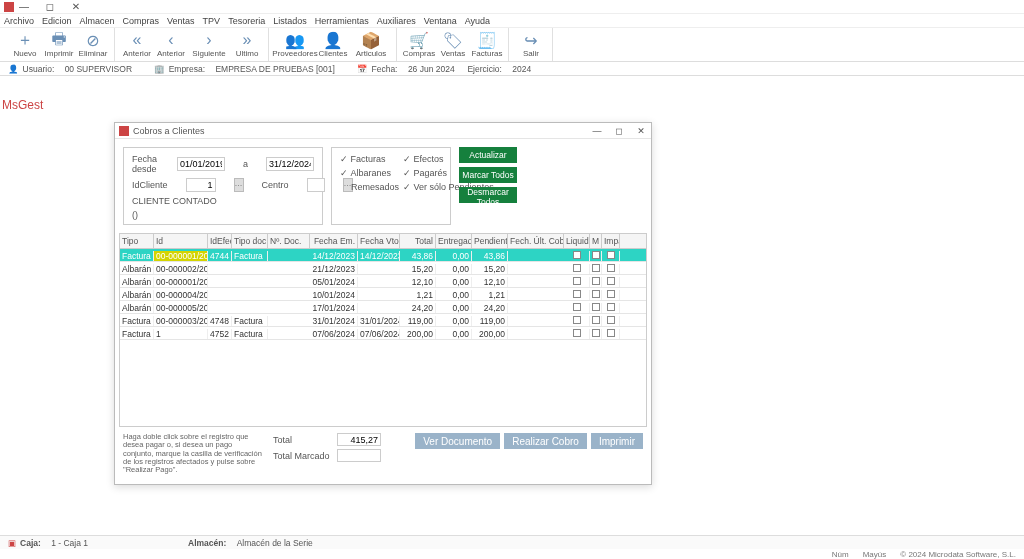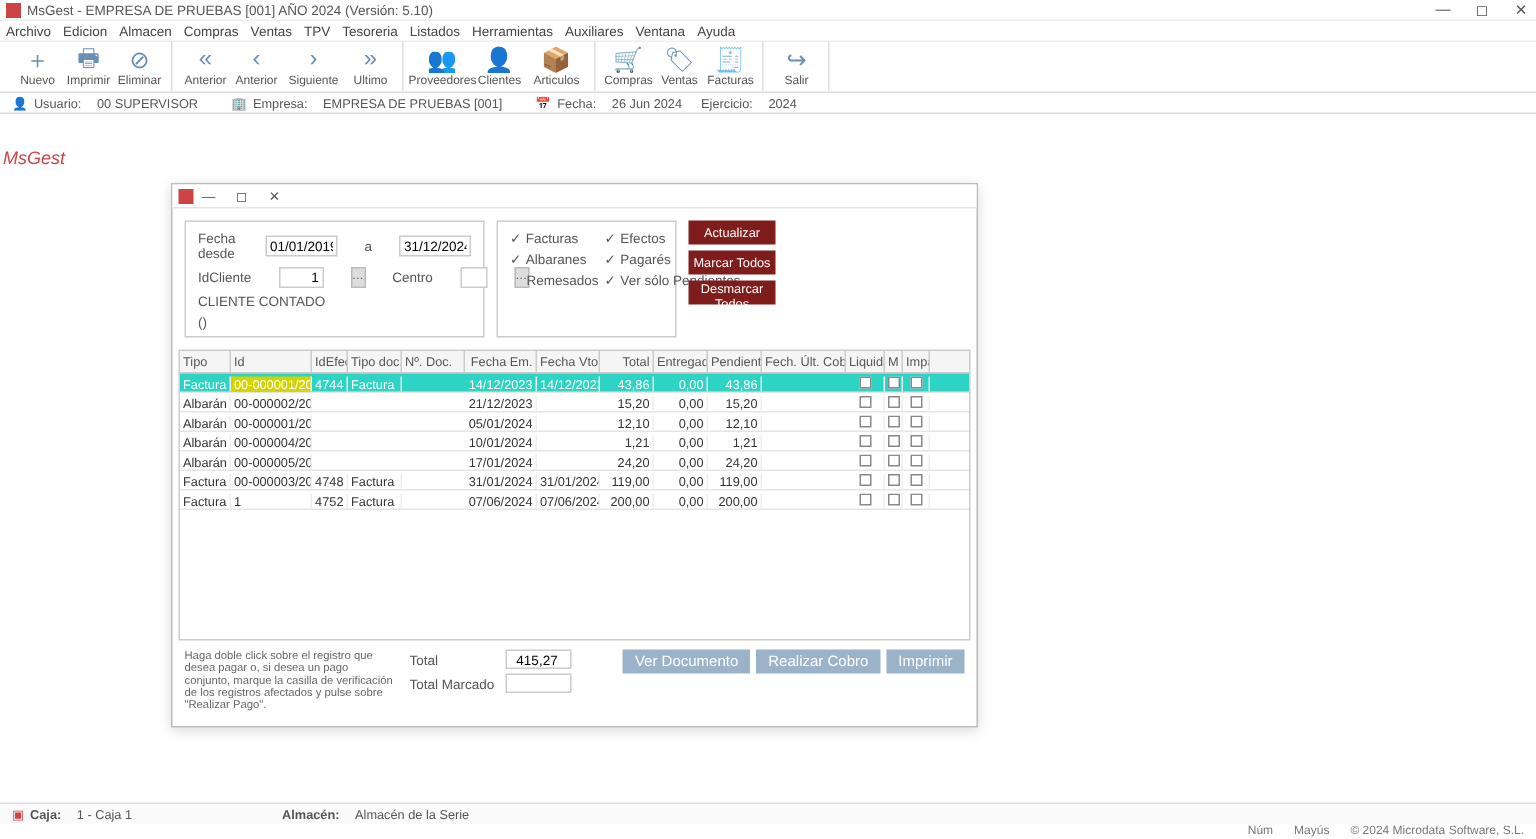--- a/index.html
+++ b/index.html
@@ -22,21 +22,21 @@
 .tool-btn { display: flex; flex-direction: column; align-items: center; justify-content: center; width: 34px; height: 100%; cursor: pointer; font-size: 8px; color: #555; }
 .tool-btn .icon { width: 18px; height: 18px; display: flex; align-items: center; justify-content: center; color: #6a8fb5; font-size: 16px;}
 .tool-btn.wide { width: 42px; }
 
 
 .infobar { height: 14px; display: flex; align-items: center; padding: 0 8px; gap: 22px; font-size: 8.5px; color: #555; border-bottom: 1px solid #ddd; }
 .infobar .seg { display: flex; align-items: center; gap: 4px; }
 .infobar .ico { color: #888; }
 
 
-.watermark { position: absolute; left: 2px; top: 98px; font-size: 12px; color: #c44; font-style: italic; }
+.watermark { position: absolute; left: 2px; top: 98px; font-size: 12px; color: #c44; }
 
 
 .modal { position: absolute; left: 114px; top: 122px; width: 538px; background: #fff; border: 1px solid #bbb; box-shadow: 0 2px 8px rgba(0,0,0,0.15); }
 .modal-title { height: 16px; background: #fff; display: flex; align-items: center; padding: 0 4px; border-bottom: 1px solid #e5e5e5; }
 .modal-title .m-icon { width: 10px; height: 10px; background: #c44; margin-right: 4px; }
 .modal-title .m-text { flex: 1; font-size: 9px; color: #555; }
 .modal-title .m-btns { display: flex; gap: 10px; }
 .modal-title .m-btn { width: 12px; text-align:center; font-size: 9px; color: #555; cursor: pointer; }
 
 .modal-top { display: flex; padding: 8px; gap: 8px; }
@@ -45,56 +45,55 @@
 .filters .row label { width: 56px; }
 .filters input[type=text] { border: 1px solid #ccc; height: 14px; font-size: 9px; padding: 0 2px; }
 .filters .dots { width: 14px; height: 14px; background: #ddd; border: 1px solid #bbb; font-size: 8px; text-align: center; cursor: pointer; }
 .filters .cliente { margin-top: 4px; font-size: 9px; }
 
 .doc-types { border: 1px solid #ccc; padding: 6px 8px; width: 120px; font-size: 9px; color: #555; display: grid; grid-template-columns: 1fr 1fr; row-gap: 4px; column-gap: 4px; align-content: start; }
 .doc-types label { display: flex; align-items: center; gap: 3px; white-space: nowrap;}
 .doc-types label.full { grid-column: 2; }
 
 .update-btns { display: flex; flex-direction: column; gap: 4px; }
-.update-btns button { background: #7f1d1d; border: none; color: #fff; font-size: 8.5px; height: 16px; width: 58px; cursor: pointer; }
+.update-btns button { background: #15803d; border: none; color: #fff; font-size: 8.5px; height: 16px; width: 58px; cursor: pointer; }
 
 
 .grid { border: 1px solid #ccc; margin: 0 4px; }
 .grid-head { display: flex; background: #f5f5f5; border-bottom: 1px solid #ccc; font-size: 8.5px; color: #555; }
 .grid-head div { border-right: 1px solid #ccc; padding: 2px 2px; overflow: hidden; white-space: nowrap; }
 .grid-body .grid-row { display: flex; border-bottom: 1px solid #e5e5e5; font-size: 8.5px; color: #333; height: 13px; align-items: flex-end; }
 .grid-row div { border-right: 1px solid #eee; padding: 0 2px; overflow: hidden; white-space: nowrap; }
 .grid-row.sel { background: #2dd4c4; color: #fff; }
 .grid-row.sel .yellow { background: #d4d400; }
 .c-tipo{width:34px;} .c-id{width:54px;} .c-idef{width:24px;} .c-tdoc{width:36px;} .c-ndoc{width:42px;} .c-fem{width:48px; text-align:right;} .c-fvto{width:42px; text-align:right;} .c-tot{width:36px; text-align:right;} .c-ent{width:36px; text-align:right;} .c-pen{width:36px; text-align:right;} .c-fuc{width:56px;} .c-liq{width:26px; text-align:center;} .c-m{width:12px; text-align:center;} .c-imp{width:18px; text-align:center;}
 .chk { display:inline-block; width:8px; height:8px; border:1px solid #888; background:#fff; }
 
 .grid-space { height: 86px; }
 
 
 .modal-foot { display: flex; padding: 6px 8px 10px 8px; align-items: flex-start; gap: 10px; }
 .foot-hint { width: 140px; font-size: 7.5px; color: #666; line-height: 1.1; }
 .foot-tot { font-size: 9px; color: #555; display: flex; flex-direction: column; gap: 3px;}
 .foot-tot .rw { display:flex; align-items:center; gap:6px; }
 .foot-tot .rw span:first-child { width: 58px; }
-.foot-tot input { border:1px solid #ccc; width: 44px; height: 13px; font-size: 9px; text-align: center; padding-right:2px;}
+.foot-tot input { border:1px solid #ccc; width: 44px; height: 13px; font-size: 9px; text-align: right; padding-right:2px;}
 .foot-btns { margin-left: auto; display: flex; gap: 4px; }
 .foot-btns button { background: #9ab3c9; border: none; color: #fff; font-size: 10px; height: 16px; padding: 0 8px; cursor: pointer; }
 
 
 .statusbar { position: absolute; left: 0; bottom: 10px; width: 100%; height: 14px; border-top: 1px solid #ddd; display: flex; align-items: center; padding: 0 8px; gap: 40px; font-size: 8.5px; color: #555; background: #fafafa;}
 .statusbar .seg { display: flex; gap: 4px; }
-.statusbar2 { position: absolute; left: 0; bottom: 0; width: 100%; height: 10px; display: flex; justify-content: flex-end; padding: 0 8px; gap: 14px; font-size: 8px; color: #777; }
+.statusbar2 { position: absolute; left: 0; bottom: 0; width: 100%; height: 10px; display: flex; align-items: center; justify-content: flex-end; padding: 0 8px; gap: 14px; font-size: 8px; color: #777; }
 </style>
 </head>
 <body>
 
 <div class="titlebar">
   <div class="app-icon"></div>
-  <div class="title">MsGest - EMPRESA DE PRUEBAS  [001]  AÑO 2024     (Versión: 5.10)</div>
   <div class="win-btns">
     <div class="win-btn">—</div>
     <div class="win-btn">◻</div>
     <div class="win-btn">✕</div>
   </div>
 </div>
 
 <div class="menubar">
   <span>Archivo</span>
   <span>Edicion</span>
@@ -183,20 +182,21 @@
   <div class="seg"><span class="ico">👤</span><span>Usuario:</span>&nbsp;<span>00 SUPERVISOR</span></div>
   <div class="seg"><span class="ico">🏢</span><span>Empresa:</span>&nbsp;<span>EMPRESA DE PRUEBAS  [001]</span></div>
   <div class="seg"><span class="ico">📅</span><span>Fecha:</span>&nbsp;<span>26 Jun 2024</span>&nbsp;&nbsp;<span>Ejercicio:</span>&nbsp;<span>2024</span></div>
 </div>
 
 <div class="watermark">MsGest</div>
 
 <div class="modal">
   <div class="modal-title">
     <div class="m-icon"></div>
+    <div class="m-text">Cobros a Clientes</div>
     <div class="m-btns">
       <div class="m-btn">—</div>
       <div class="m-btn">◻</div>
       <div class="m-btn">✕</div>
     </div>
   </div>
 
   <div class="modal-top">
     <div class="filters">
       <div class="row">

